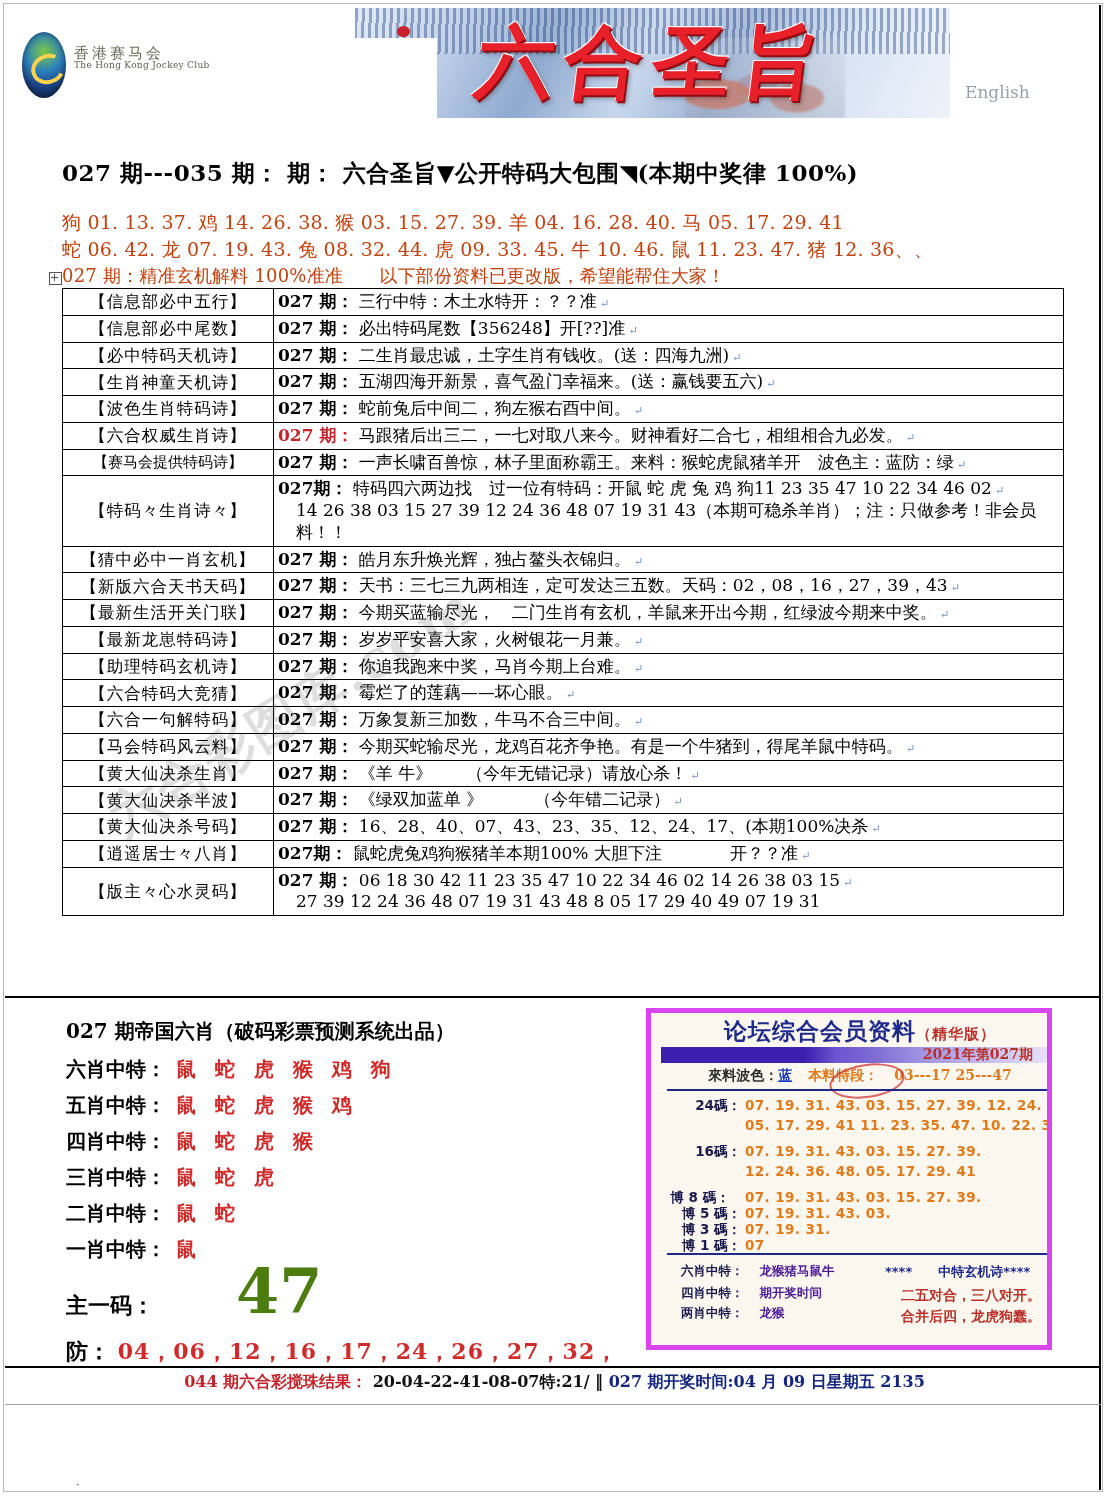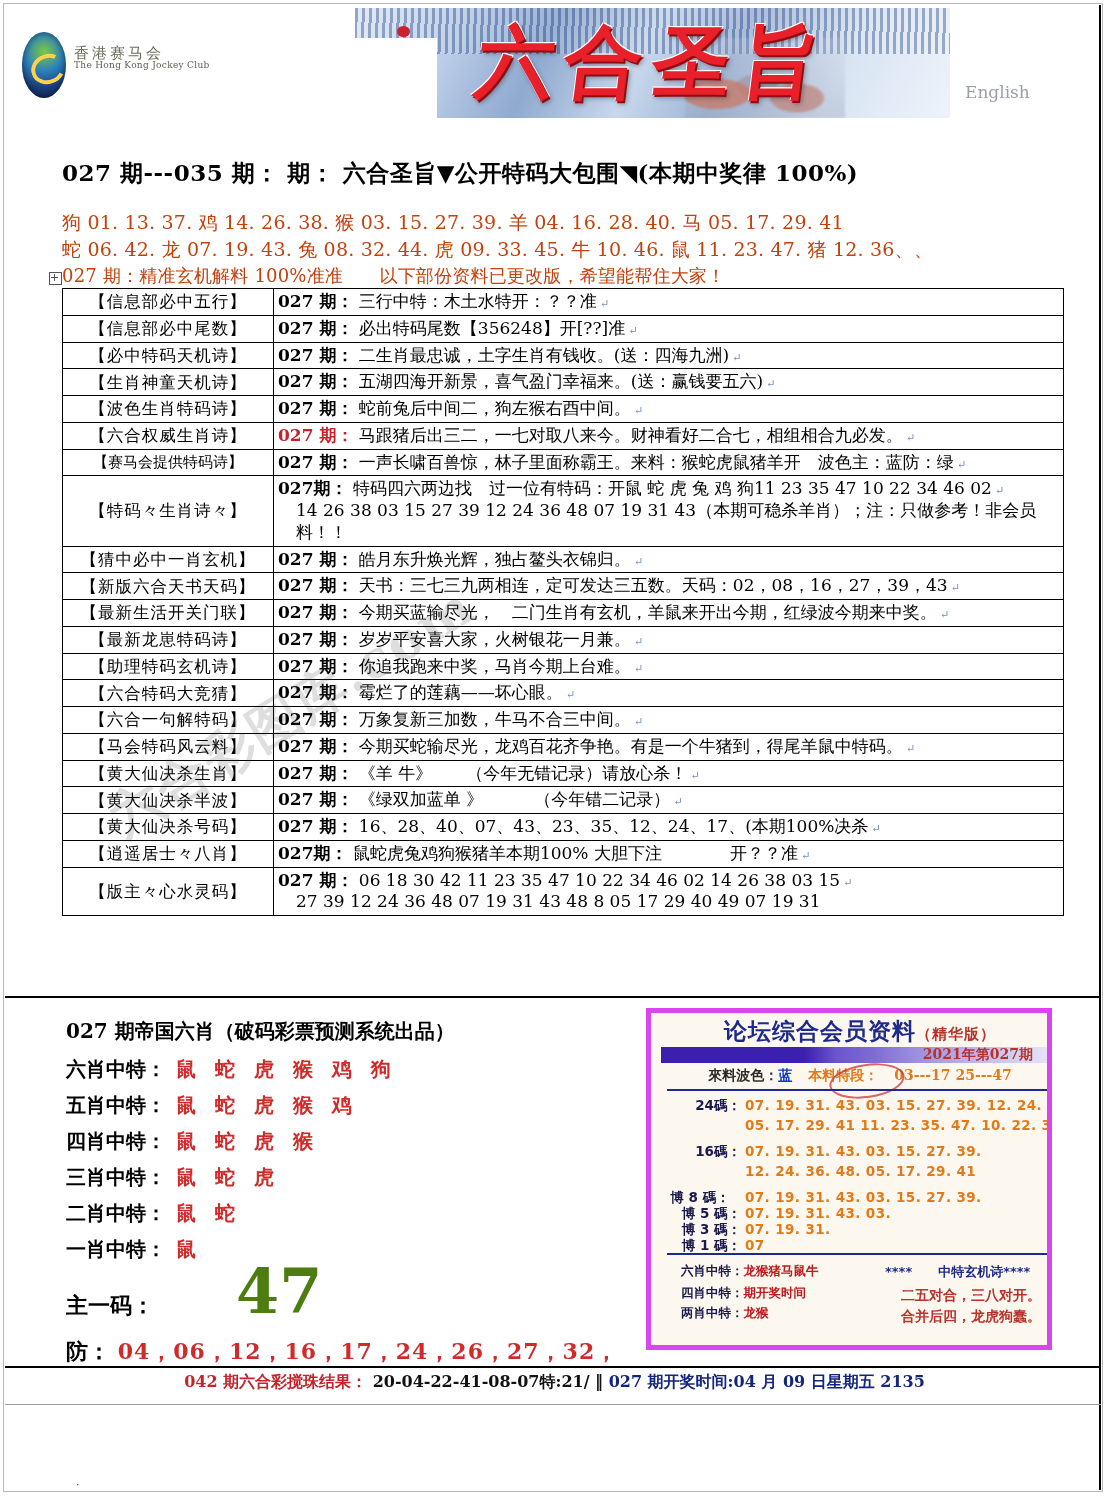--- a/index.html
+++ b/index.html
@@ -244,21 +244,21 @@
   .bb-line .k{color:#1a1a4d;}
   .bb-line .v{color:#e07a1a;letter-spacing:.4px;}
   .bb-hr2{
     position:absolute;left:16px;top:240px;width:386px;height:0;border-top:2px solid #1d2a8c;
   }
   .bb-b{
     position:absolute;font-size:12.5px;font-weight:bold;white-space:nowrap;
     font-family:"DejaVu Sans","Liberation Sans",sans-serif;
   }
   .bb-b .k{color:#1a1a4d;}
-  .bb-b .v{color:#b91c1c;}
+  .bb-b .v{color:#4c1d95;margin-left:16px;}
   .bb-r{
     position:absolute;font-size:13px;font-weight:bold;white-space:nowrap;
     font-family:"DejaVu Sans","Liberation Sans",sans-serif;color:#1d2a8c;
   }
   .bb-r.red{color:#b8322b;font-size:14px;}
 
   
   .footer{
     position:absolute;left:0;top:1372px;width:1109px;text-align:center;
     font-family:"DejaVu Serif","Liberation Serif",serif;
@@ -470,21 +470,21 @@
     <div id="bb-bottom-right">
         <div class="bb-r" style="left: 234px; top: 250px;">****　　中特玄机诗****</div>
         <div class="bb-r red" style="left: 250px; top: 274px;">二五对合，三八对开。</div>
         <div class="bb-r red" style="left: 250px; top: 295px;">合并后四，龙虎狗蠢。</div>
       </div>
   </div>
 
   <div class="sep2"></div>
 
   <div class="footer">
-    <span class="fa">042 期六合彩搅珠结果：</span>
+    <span class="fa">044 期六合彩搅珠结果：</span>
     <span class="fb">20-04-22-41-08-07特:21/</span>
     <span class="fb">‖</span>
     <span class="fc">027 期开奖时间:04 月 09 日星期五 2135</span>
   </div>
 
   <div class="sep3"></div>
   <div class="dotmark">·</div>
 </div>
 
 </body></html>

